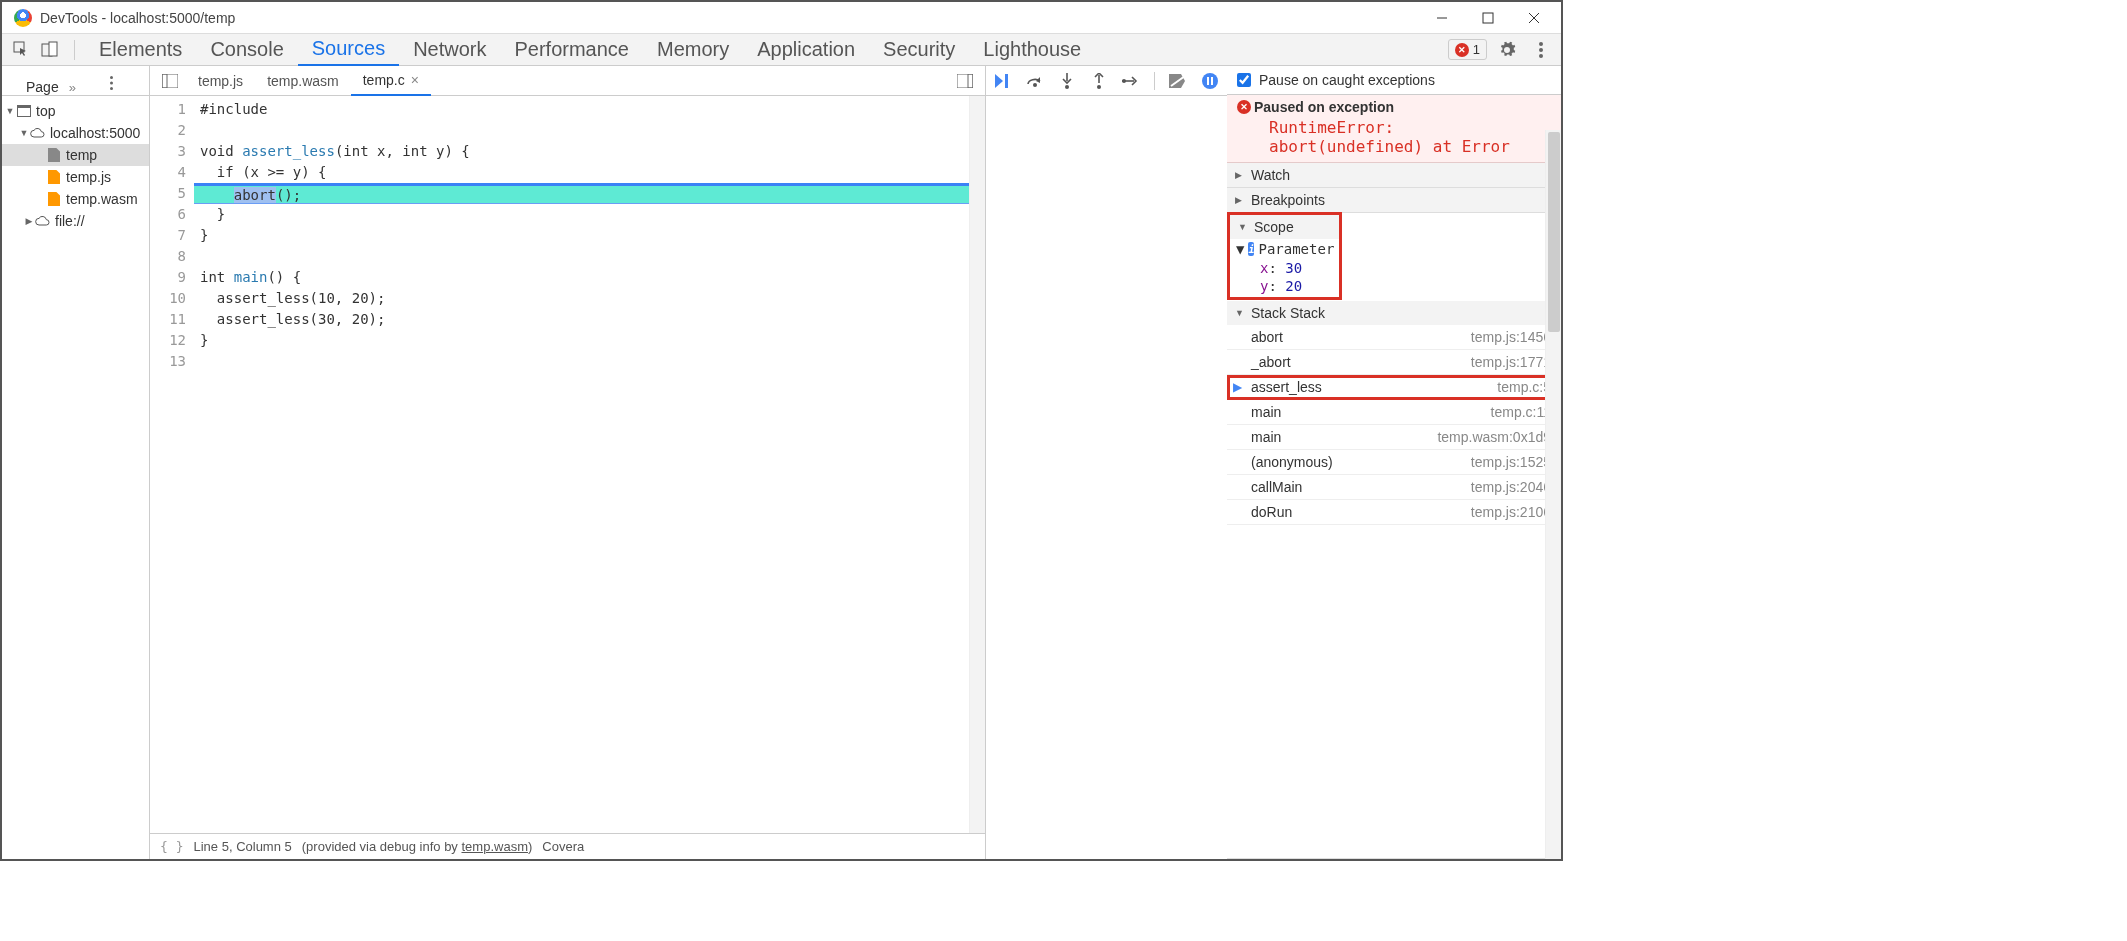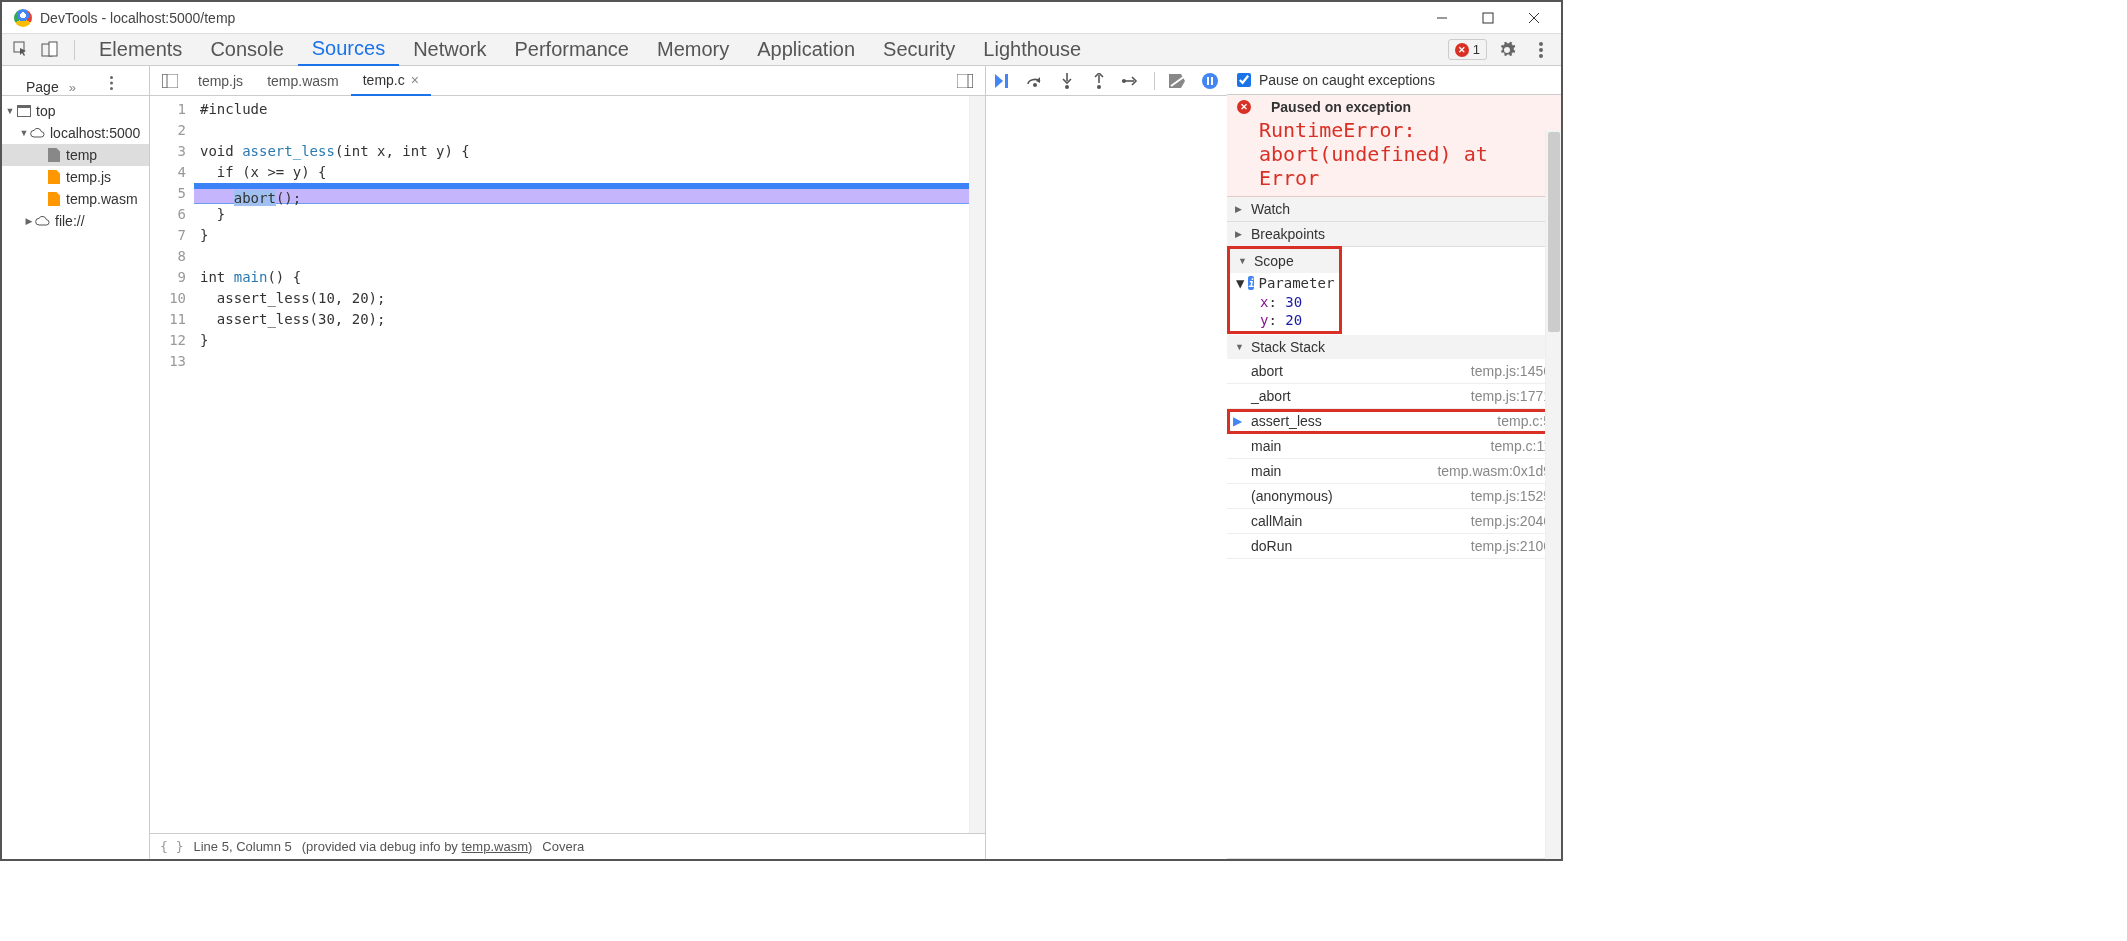--- a/index.html
+++ b/index.html
@@ -47,36 +47,36 @@
 .editor-tabs { height: 30px; display: flex; align-items: center; border-bottom: 1px solid #ccc; padding: 0 6px; gap: 2px; }
 .etab { padding: 0 12px; height: 30px; display: flex; align-items: center; font-size: 14px; color: #555; cursor: pointer; gap: 6px; }
 .etab.active { color: #333; border-bottom: 2px solid #1a73e8; }
 .etab .close { color: #888; }
 .spacer { flex: 1; }
 .code-wrap { flex: 1; display: flex; overflow: hidden; font-family: Consolas, monospace; font-size: 14px; position: relative; }
 .gutter { width: 44px; text-align: right; color: #999; padding: 3px 8px 3px 0; background: #fff; user-select: none; }
 .gutter div { height: 21px; line-height: 21px; }
 .code { flex: 1; padding: 3px 0; position: relative; }
 .code-line { height: 21px; line-height: 21px; white-space: pre; padding-left: 6px; }
-.code-line.hl { background: #c4b5fd; border-top: 6px solid #3b82f6; border-bottom: 1px solid #6b9df5; height: 21px; line-height: 19px; }
+.code-line.hl { background: #5eead4; border-top: 3px solid #3b82f6; border-bottom: 1px solid #6b9df5; height: 21px; line-height: 19px; }
 .hl-word { background: #9fc0f0; }
 .fn { color: #2a7ab0; }
 .scrolltrack-v { position: absolute; top: 0; right: 0; bottom: 0; width: 16px; background: #f3f3f3; border-left: 1px solid #eee; }
 .status { height: 26px; border-top: 1px solid #ccc; background: #fff; display: flex; align-items: center; padding: 0 10px; font-size: 13px; gap: 10px; color: #555; }
 .status .braces { font-family: monospace; color: #999; }
 .status .u { text-decoration: underline; }
 
 .debug { width: 575px; display: flex; flex-direction: row; overflow: hidden; }
 .dbg-toolbar { height: 30px; display: flex; align-items: center; border-bottom: 1px solid #ccc; padding: 0 8px; gap: 14px; }
 .dbg-ico { width: 18px; height: 18px; display: flex; align-items: center; justify-content: center; cursor: pointer; }
 .pause-row { display: flex; align-items: center; gap: 8px; padding: 6px 10px; border-bottom: 1px solid #ccc; font-size: 14px; }
 .chk { width: 14px; height: 14px; accent-color: #1a73e8; }
 .exception-box { background: #fff0f0; border-bottom: 1px solid #e5caca; padding: 4px 10px 6px; }
-.exc-title { display: flex; align-items: center; gap: 20px; font-weight: 600; color: #333; font-size: 14px; }
-.exc-msg { color: #d93025; font-family: Consolas, monospace; font-size: 20px; margin-left: 22px; margin-top: 3px; }
+.exc-title { display: flex; align-items: center; gap: 3px; font-weight: 600; color: #333; font-size: 14px; }
+.exc-msg { color: #d93025; font-family: Consolas, monospace; font-size: 16px; margin-left: 32px; margin-top: 3px; }
 
 .section { border-bottom: 1px solid #ddd; }
 .sec-head { background: #f3f3f3; padding: 4px 8px; font-size: 14px; display: flex; align-items: center; gap: 6px; cursor: pointer; }
 .sec-head .tri2 { width: 10px; font-size: 9px; color: #666; }
 .sec-body { background: #fff; font-size: 14px; }
 
 .scope-box { border: 3px solid #d93025; padding-bottom: 2px; width: 115px; position: relative; top: -1px; }
 .scope-box .sec-head { background: #f3f3f3; }
 .scope-row { display: flex; align-items: center; gap: 4px; padding: 2px 6px; font-family: Consolas, monospace; }
 .badge-i { width: 14px; height: 14px; background: #4285f4; color: #fff; font-size: 10px; font-weight: bold; display: flex; align-items: center; justify-content: center; border-radius: 2px; font-style: italic; }

